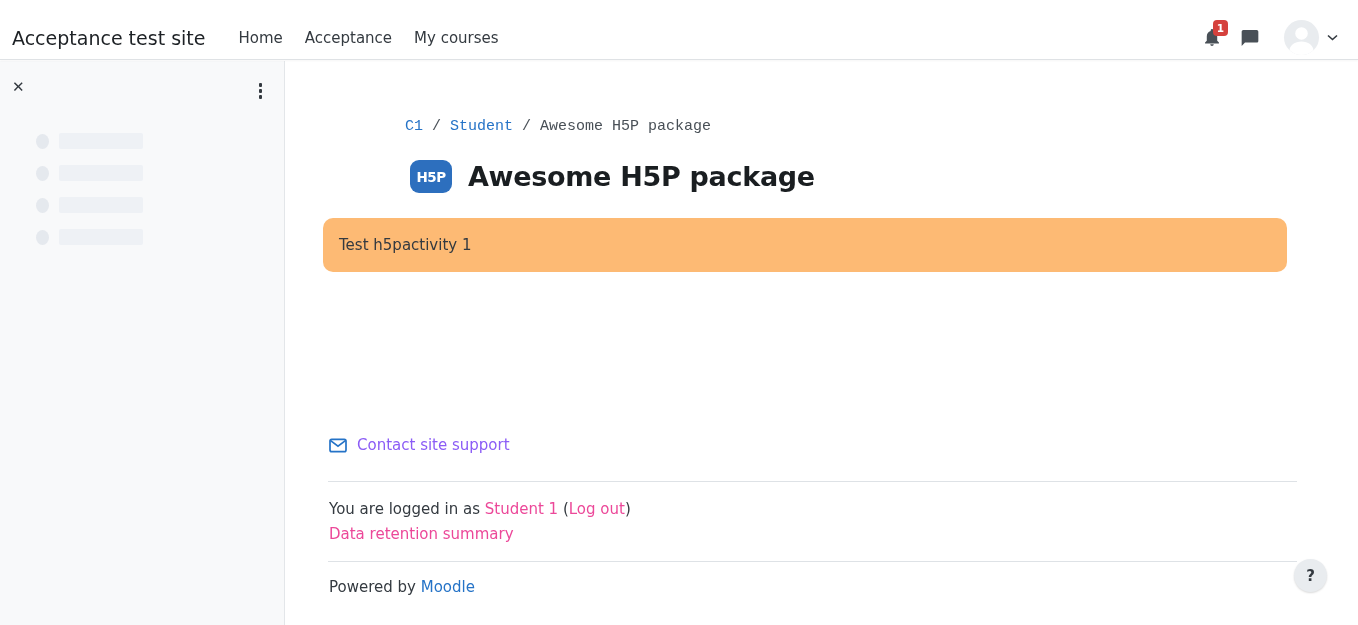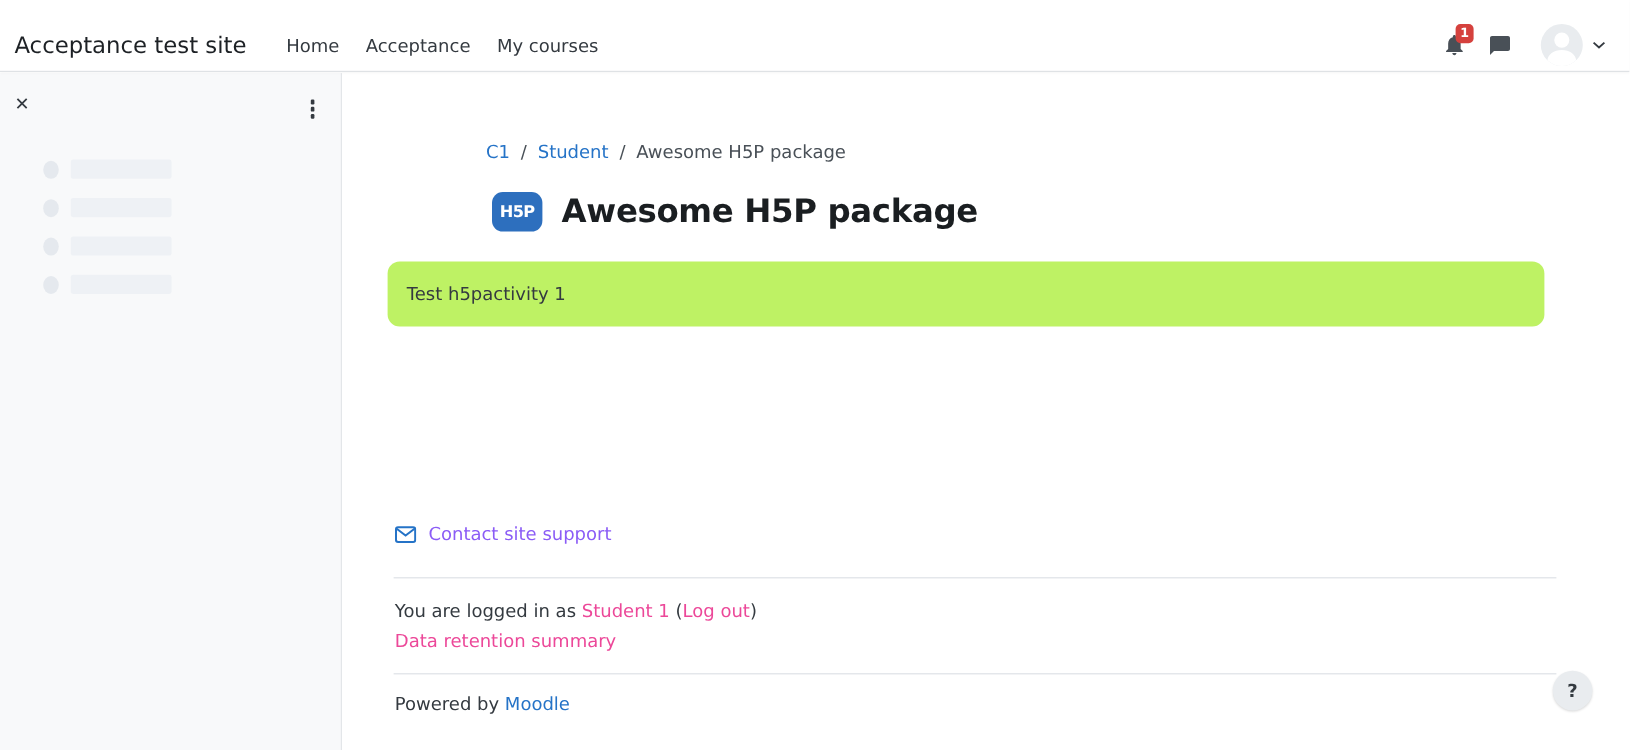--- a/index.html
+++ b/index.html
@@ -67,38 +67,38 @@
   .skeleton-row { display: flex; align-items: center; margin-bottom: 16px; height: 16px; }
   .skeleton-dot { width: 13px; height: 15px; border-radius: 50%; background: #e5e9ee; }
   .skeleton-bar { width: 84px; height: 16px; background: #eef1f5; border-radius: 2px; margin-left: 10px; }
 
   
   .main { position: absolute; top: 60px; left: 285px; width: 1073px; height: 565px; background: #fff; }
 
   .breadcrumb {
     position: absolute; top: 58px; left: 120px;
     font-size: 15px; color: #495057;
-    display: flex; gap: 9px; white-space: nowrap;
+    display: flex; gap: 9px; white-space: nowrap; font-family: Liberation Mono, monospace;
   }
   .breadcrumb a { color: #2573c7; }
 
   .page-header { position: absolute; top: 100px; left: 125px; display: flex; align-items: center; gap: 16px; text-align: center; }
   .h5p-chip {
     width: 42px; height: 33px; border-radius: 9px;
     background: #2d6fbe;
     color: #fff; font-weight: bold; font-size: 13.5px; letter-spacing: -0.5px;
     display: flex; align-items: center; justify-content: center;
     flex: none;
   }
   .page-title { font-size: 27px; font-weight: bold; color: #1a1e21; letter-spacing: -0.3px; white-space: nowrap; }
 
   .desc-box {
     position: absolute; top: 158px; left: 38px;
     width: 964px; height: 54px;
-    background: #bef264; border-radius: 10px;
+    background: #fdba74; border-radius: 10px;
     display: flex; align-items: center;
     padding: 0 16px; font-size: 15px; color: #343a40;
   }
 
   .contact-support {
     position: absolute; top: 376px; left: 44px;
     display: flex; align-items: center; gap: 10px;
     font-size: 15px; color: #8b5cf6;
   }
 

